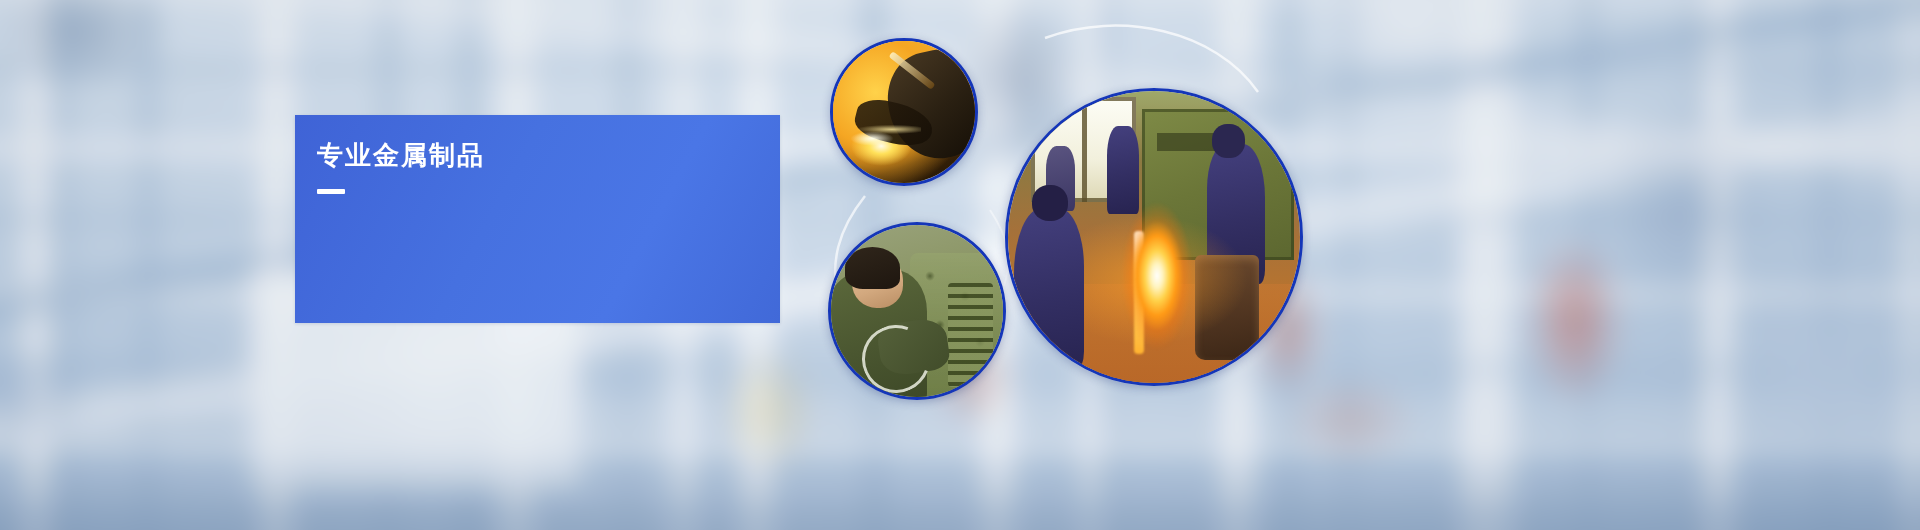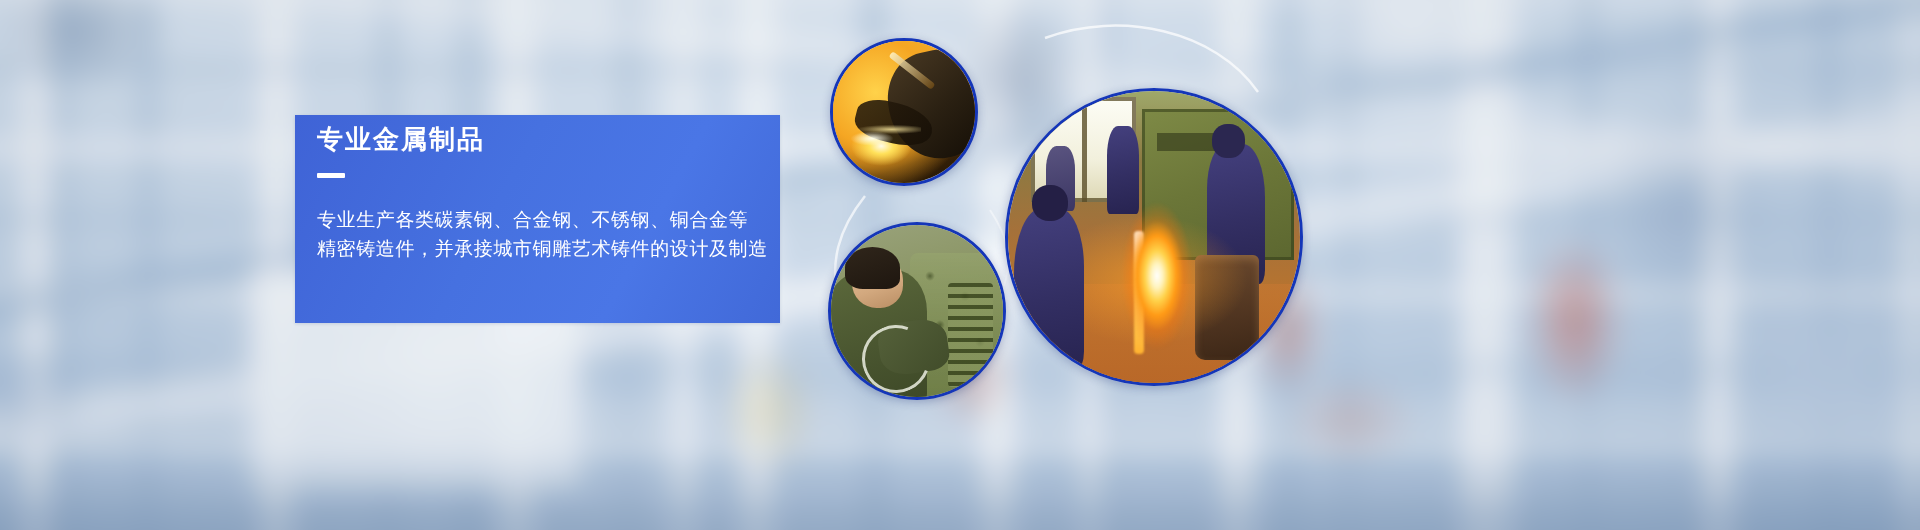--- a/index.html
+++ b/index.html
@@ -135,21 +135,21 @@
     left: 295px;
     top: 115px;
     width: 485px;
     height: 208px;
     background: linear-gradient(118deg, #3f63d6 0%, #4671e0 42%, #4a76e6 70%, #4169d8 100%);
     box-shadow: 0 1px 3px rgba(30,50,110,0.15);
   }
   .panel-inner {
     position: absolute;
     left: 0; right: 0; top: 0;
-    padding: 10px 0 0 22px;
+    padding: 26px 0 0 22px;
   }
   .panel-title {
     color: #ffffff;
     font-size: 26px;
     font-weight: bold;
     letter-spacing: 2px;
     line-height: 1.1;
     white-space: nowrap;
   }
   .panel-rule {
@@ -480,24 +480,20 @@
   <svg class="arcs" width="1920" height="530" viewBox="0 0 1920 530" aria-hidden="true">
     <path d="M 1045 38 C 1120 10 1215 30 1258 92" fill="none" stroke="rgba(255,255,255,0.72)" stroke-width="2.5"></path>
     <path d="M 865 196 C 838 230 830 262 838 300" fill="none" stroke="rgba(255,255,255,0.68)" stroke-width="2.5"></path>
     <path d="M 990 210 C 1010 240 1012 260 1004 286" fill="none" stroke="rgba(255,255,255,0.45)" stroke-width="2"></path>
   </svg>
 
   <div class="text-panel">
     <div class="panel-inner">
       <div class="panel-title">专业金属制品</div>
       <div class="panel-rule"></div>
-      <div class="panel-desc">
-        <span class="panel-desc-line">专业生产各类碳素钢、合金钢、不锈钢、铜合金等</span>
-        <span class="panel-desc-line">精密铸造件，并承接城市铜雕艺术铸件的设计及制造</span>
-      </div>
     </div>
   </div>
 
   <div class="circle circle-weld">
     <div class="weld-art">
       <div class="weld-helmet"></div>
       <div class="weld-rod"></div>
       <div class="weld-arm"></div>
       <div class="weld-spark"></div>
     </div>

